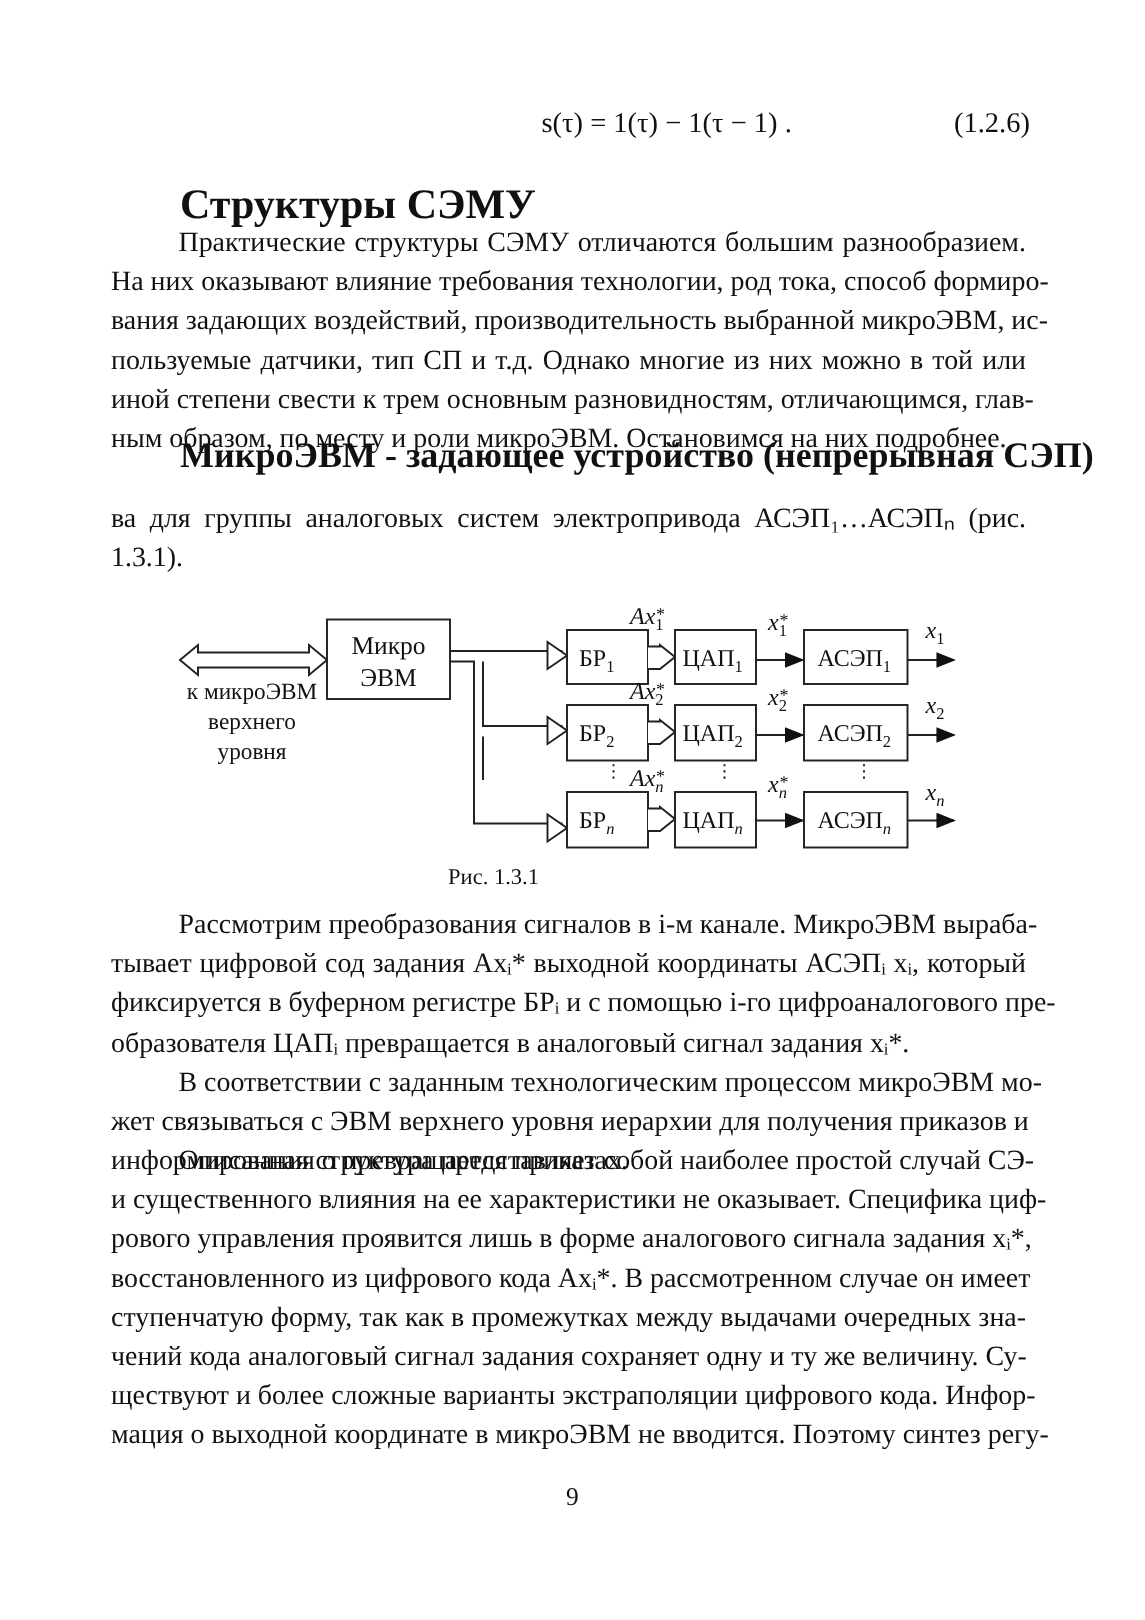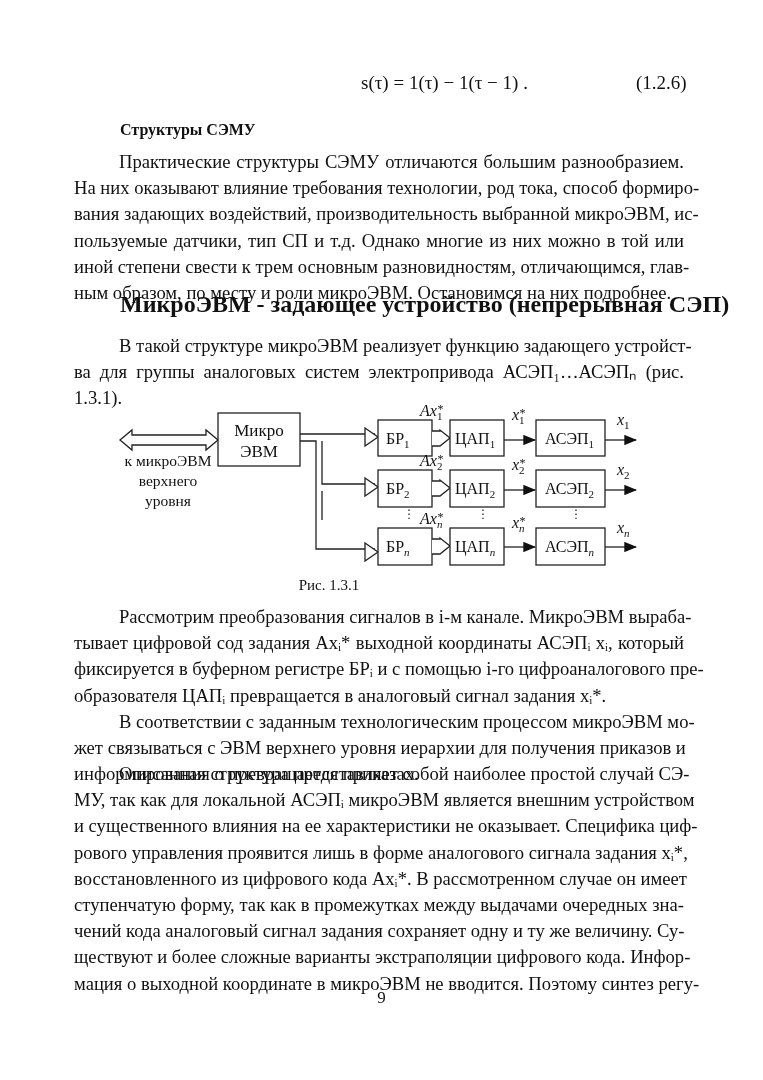--- a/index.html
+++ b/index.html
@@ -2,21 +2,21 @@
 <html><head>
 <meta charset="utf-8">
 <style>
   html, body { margin:0; padding:0; background:#ffffff; }
   body { width:763px; height:1080px; position:relative; overflow:hidden;
          font-family:"Liberation Serif", serif; color:#111; }
   .abs { position:absolute; }
   .eq { left:0; top:72px; width:763px; height:28px; font-size:19px; }
   .eq .formula { position:absolute; left:361px; top:0; white-space:nowrap; }
   .eq .num { position:absolute; left:636px; top:0; }
-  .h1 { left:120px; top:121px; font-size:16px; font-weight:bold; }
+  .h1 { left:120px; top:121px; font-size:28px; font-weight:bold; }
   .h2 { left:120px; top:291px; font-size:24px; font-weight:bold; }
   .para { left:74px; width:610px; font-size:18.6px; line-height:26.2px; text-align:justify; }
   .para .line { display:block; text-align:justify; text-align-last:justify; white-space:nowrap; }
   .para .line.last { text-align-last:left; }
   .para .line.ind { text-indent:45px; }
   .caption { left:0; width:658px; top:577px; text-align:center; font-size:15px; }
   .pagenum { left:0; width:763px; top:988px; text-align:center; font-size:17px; }
   svg text { font-family:"Liberation Serif", serif; }
 </style>
 </head>
@@ -34,21 +34,20 @@
   <span class="line">На них оказывают влияние требования технологии, род тока, способ формиро-</span>
   <span class="line">вания задающих воздействий, производительность выбранной микроЭВМ, ис-</span>
   <span class="line">пользуемые датчики, тип СП и т.д. Однако многие из них можно в той или</span>
   <span class="line">иной степени свести к трем основным разновидностям, отличающимся, глав-</span>
   <span class="line last">ным образом, по месту и роли микроЭВМ. Остановимся на них подробнее.</span>
 </div>
 
 <div class="abs h2">МикроЭВМ - задающее устройство (непрерывная СЭП)</div>
 
 <div class="abs para" style="top:333px">
-  <span class="line ind">В такой структуре микроЭВМ реализует функцию задающего устройст-</span>
   <span class="line">ва для группы аналоговых систем электропривода АСЭП₁…АСЭПₙ (рис.</span>
   <span class="line last">1.3.1).</span>
 </div>
 
 <svg class="abs" style="left:0;top:400px" width="763" height="175">
   <defs>
     <marker id="arr" markerWidth="10" markerHeight="8" refX="9" refY="4" orient="auto">
       <path d="M0,0 L10,4 L0,8 Z" fill="#111"></path>
     </marker>
   </defs>
@@ -133,21 +132,20 @@
 </div>
 
 <div class="abs para" style="top:709px">
   <span class="line ind">В соответствии с заданным технологическим процессом микроЭВМ мо-</span>
   <span class="line">жет связываться с ЭВМ верхнего уровня иерархии для получения приказов и</span>
   <span class="line last">информирования о превращается приказах.</span>
 </div>
 
 <div class="abs para" style="top:761px">
   <span class="line ind">Описанная структура представляет собой наиболее простой случай СЭ-</span>
-  <span class="line">МУ, так как для локальной АСЭПᵢ микроЭВМ является внешним устройством</span>
   <span class="line">и существенного влияния на ее характеристики не оказывает. Специфика циф-</span>
   <span class="line">рового управления проявится лишь в форме аналогового сигнала задания xᵢ*,</span>
   <span class="line">восстановленного из цифрового кода Axᵢ*. В рассмотренном случае он имеет</span>
   <span class="line">ступенчатую форму, так как в промежутках между выдачами очередных зна-</span>
   <span class="line">чений кода аналоговый сигнал задания сохраняет одну и ту же величину. Су-</span>
   <span class="line">ществуют и более сложные варианты экстраполяции цифрового кода. Инфор-</span>
   <span class="line">мация о выходной координате в микроЭВМ не вводится. Поэтому синтез регу-</span>
 </div>
 
 <div class="abs pagenum">9</div>

